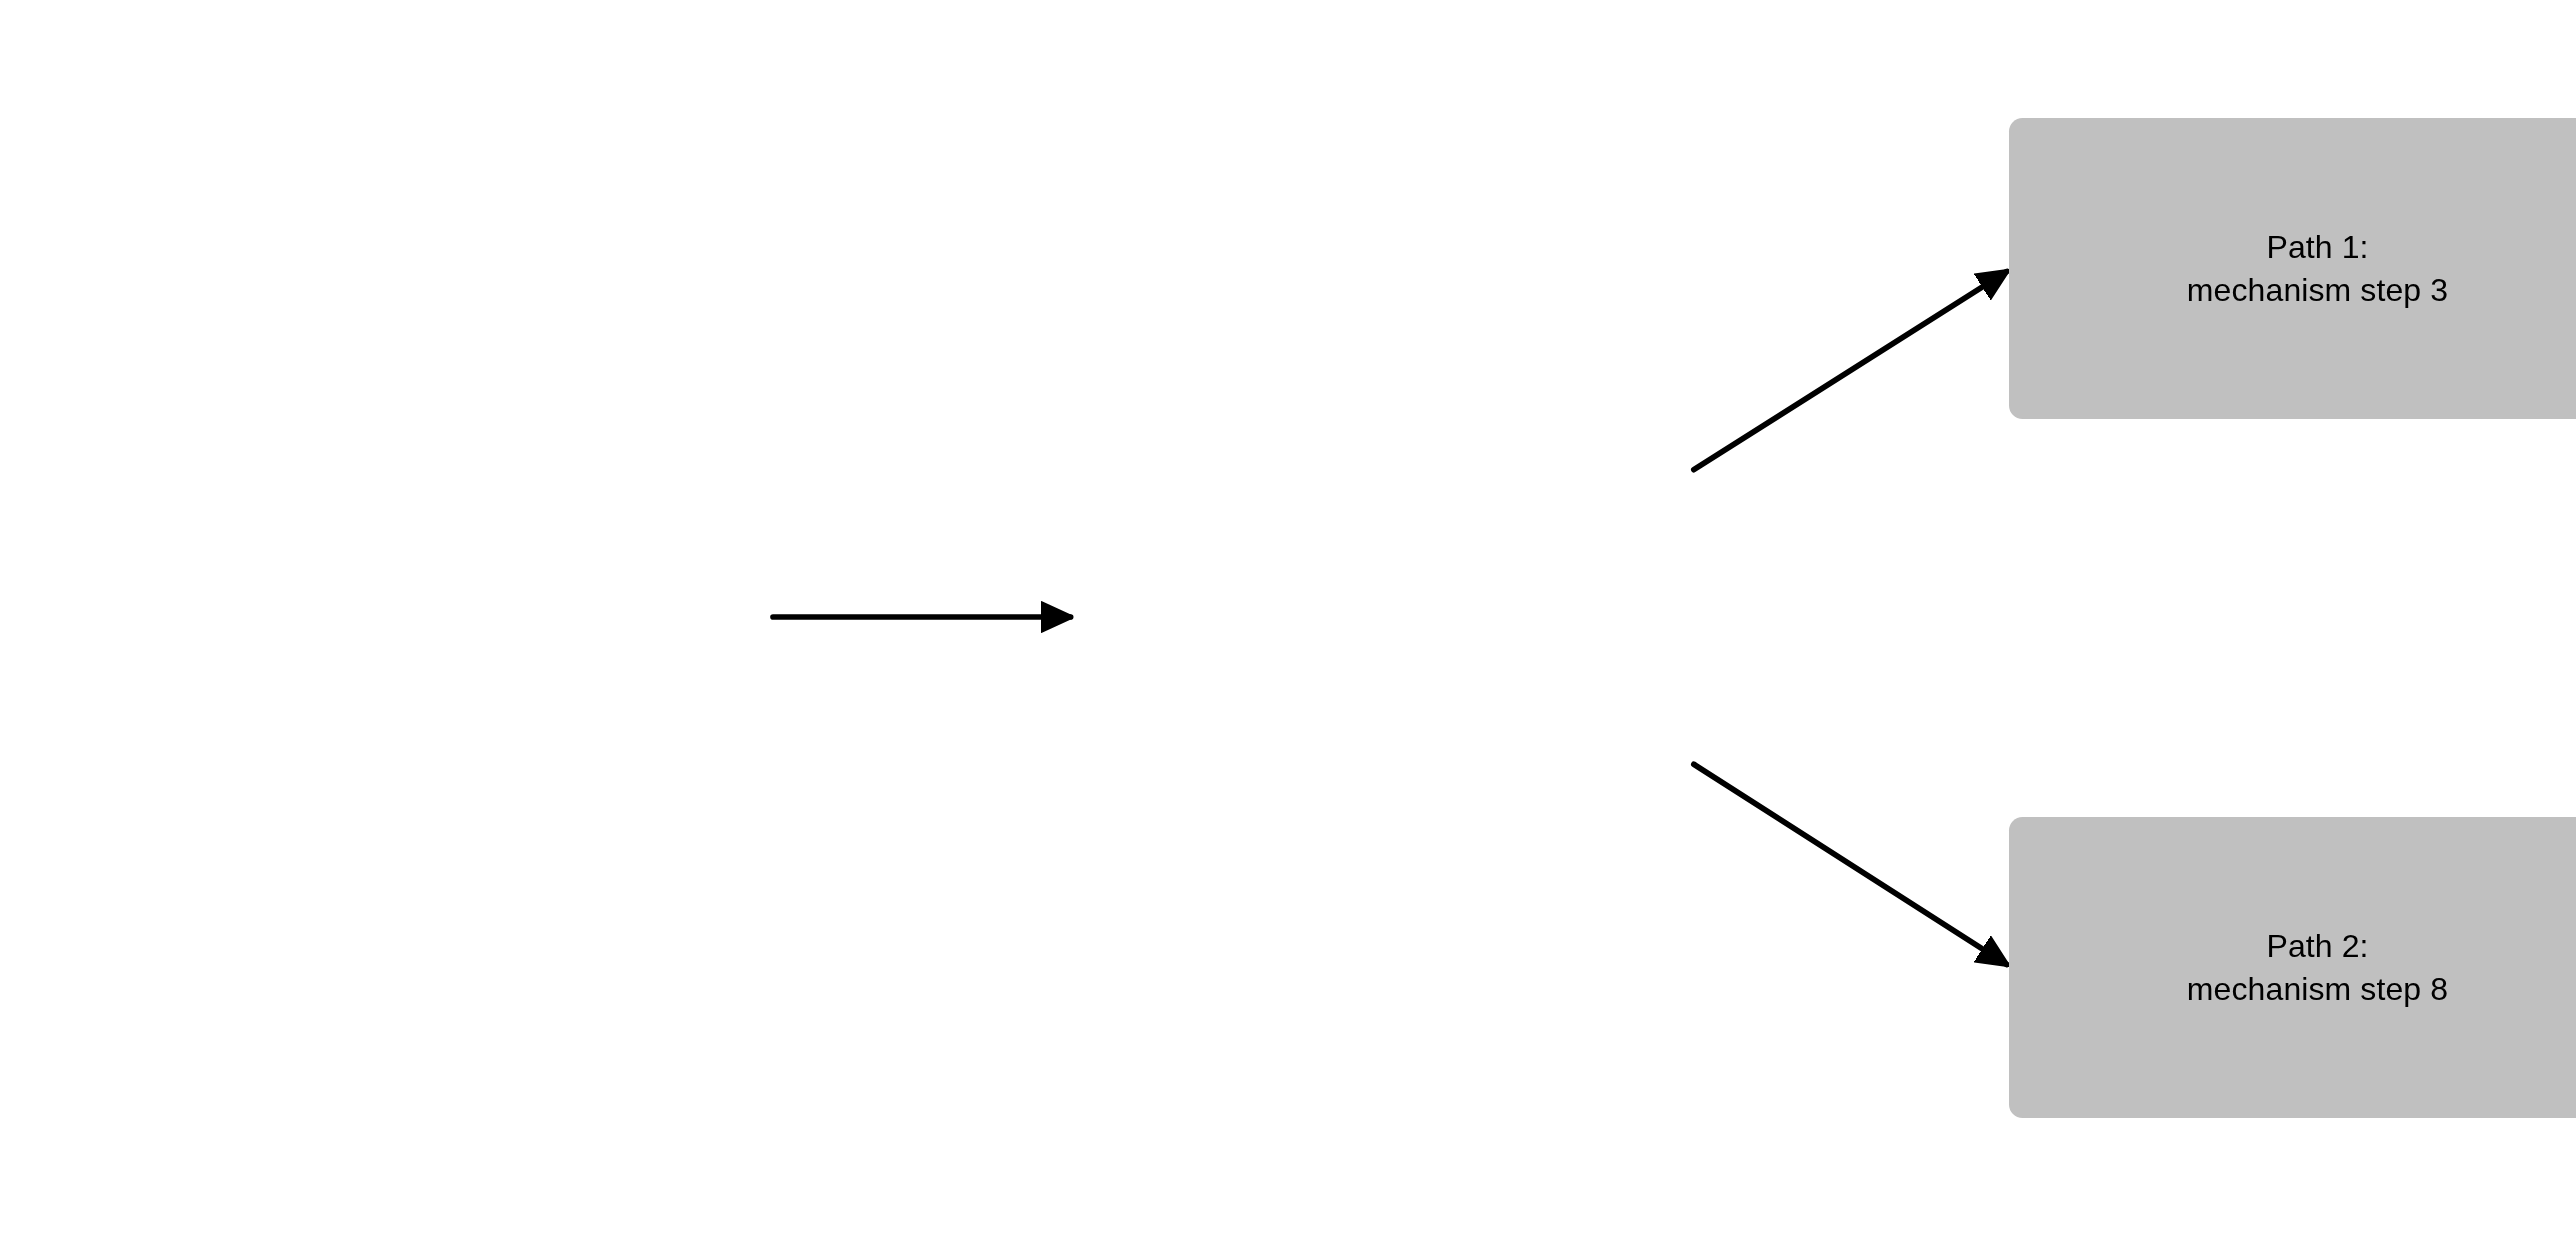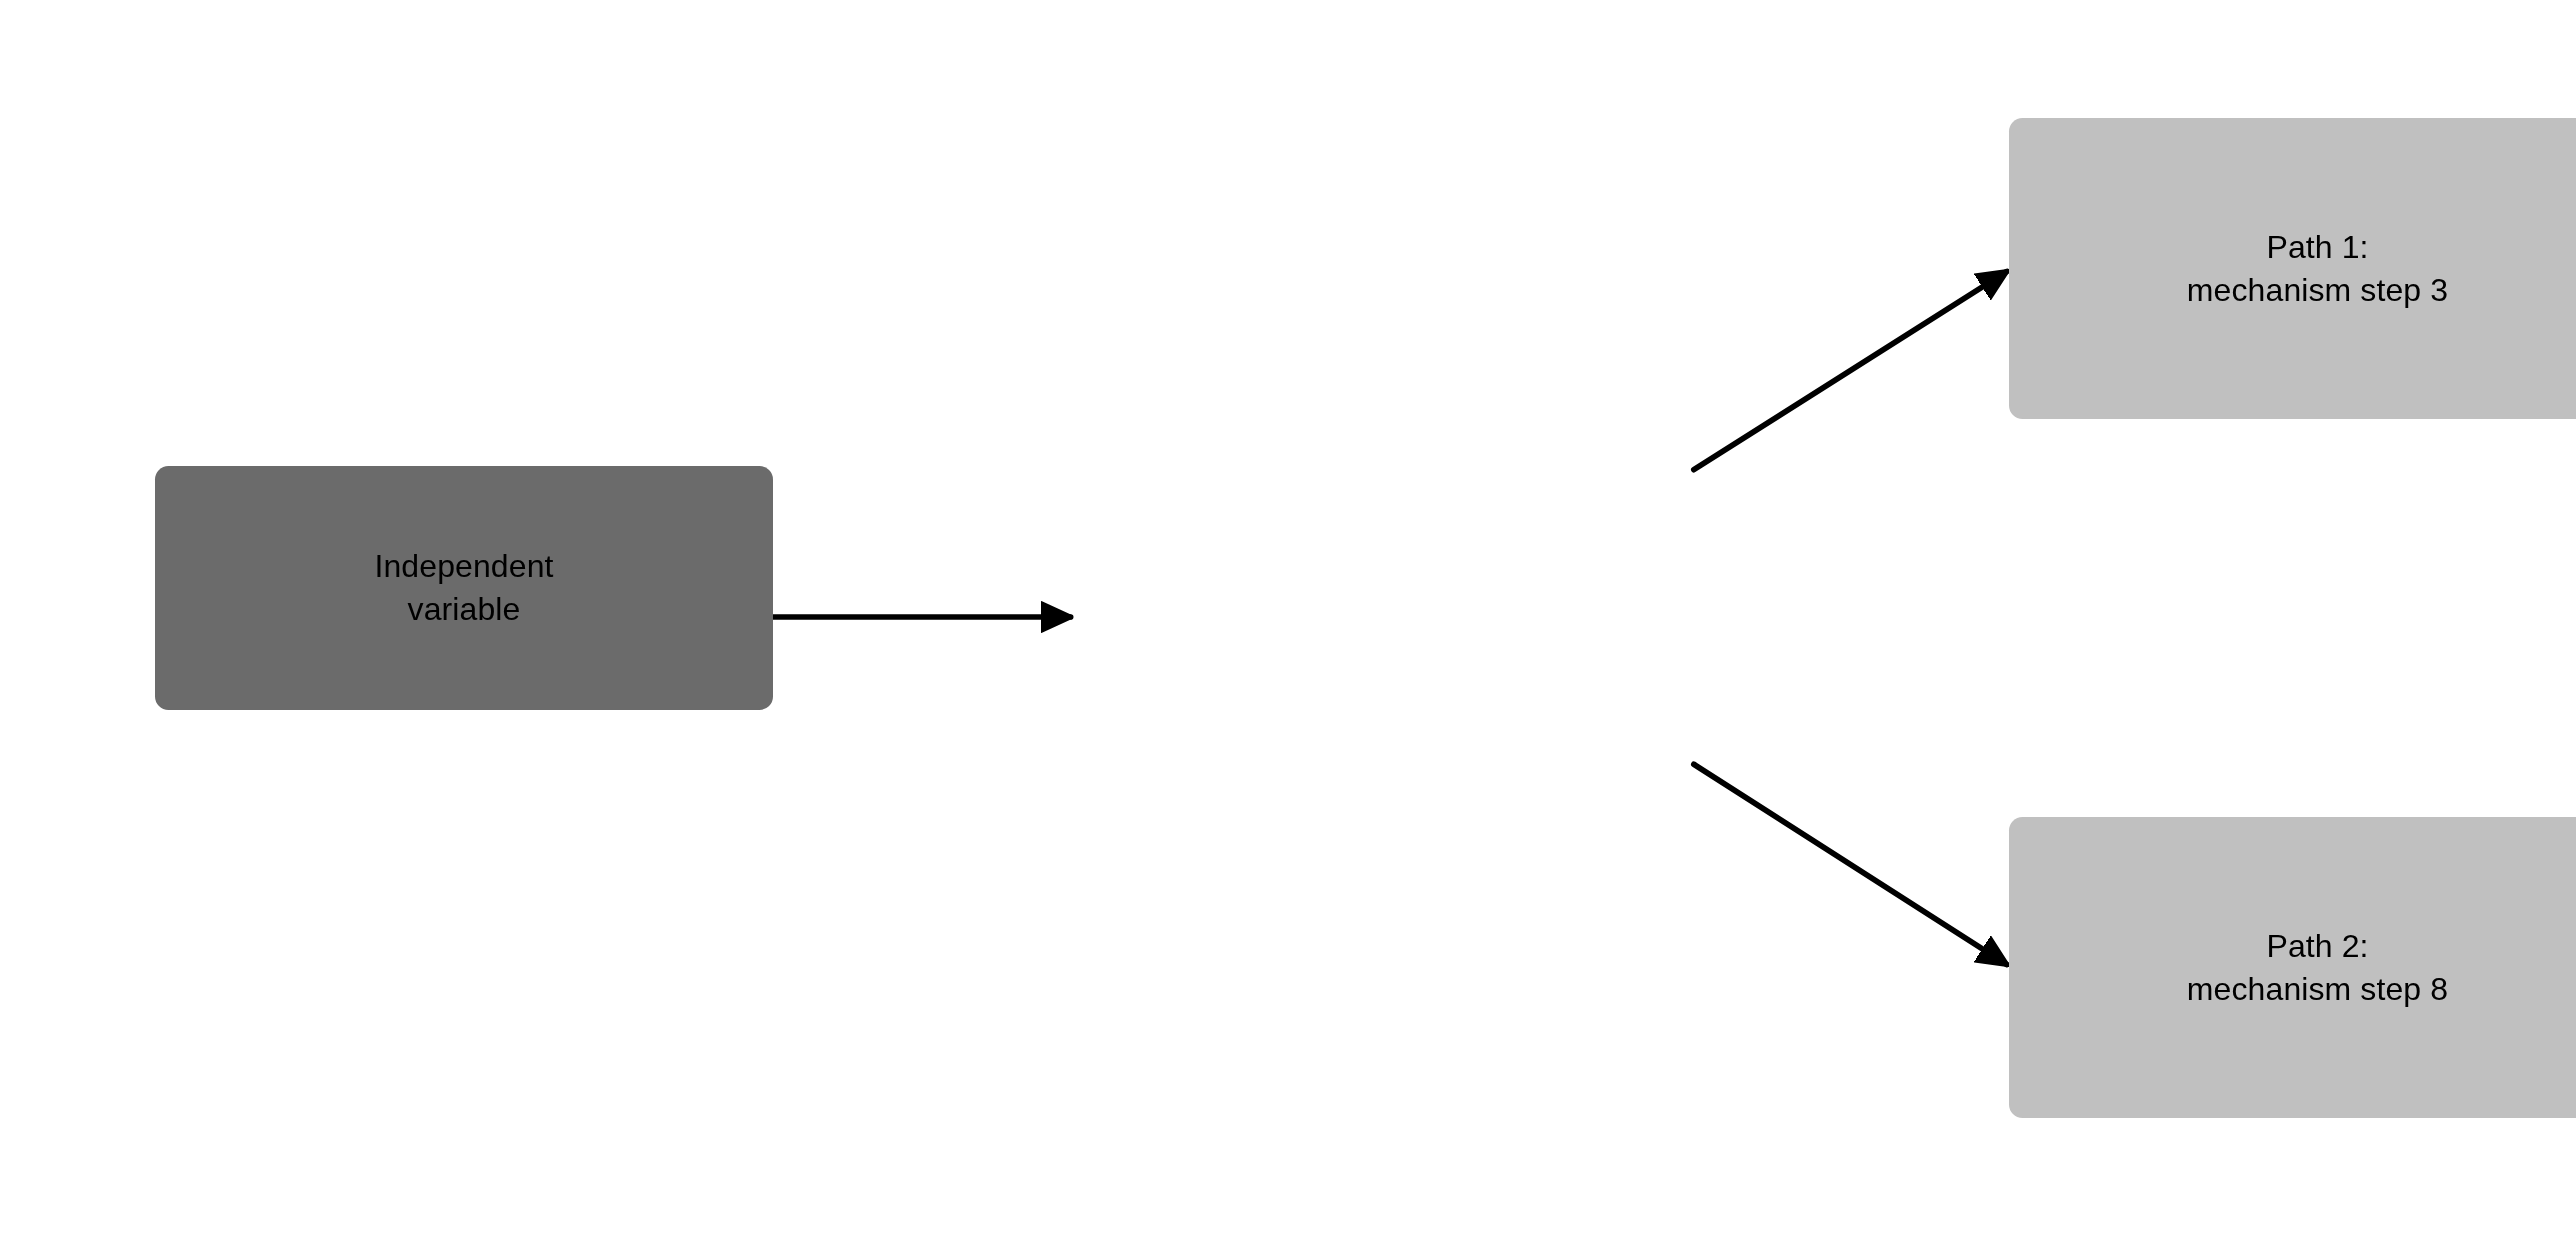--- a/index.html
+++ b/index.html
@@ -68,24 +68,20 @@
 
     <line x1="3288" y1="912" x2="3896" y2="527" stroke="#000000" stroke-width="11" stroke-linecap="round" marker-end="url(#arrowhead)"></line>
 
     <line x1="3288" y1="1484" x2="3896" y2="1873" stroke="#000000" stroke-width="11" stroke-linecap="round" marker-end="url(#arrowhead)"></line>
 
     <line x1="5094" y1="443" x2="5697" y2="916" stroke="#000000" stroke-width="11" stroke-linecap="round" marker-end="url(#arrowhead)"></line>
 
     <line x1="5094" y1="1956" x2="5697" y2="1482" stroke="#000000" stroke-width="11" stroke-linecap="round" marker-end="url(#arrowhead)"></line>
   </svg>
 
-  <div class="node node-dark" id="node-independent-variable">
-    <span>Independent
-variable</span>
-  </div>
 
 
   <div class="node node-light" id="node-path-1">
     <span>Path 1:
 mechanism step 3</span>
   </div>
 
   <div class="node node-light" id="node-path-2">
     <span>Path 2:
 mechanism step 8</span>

